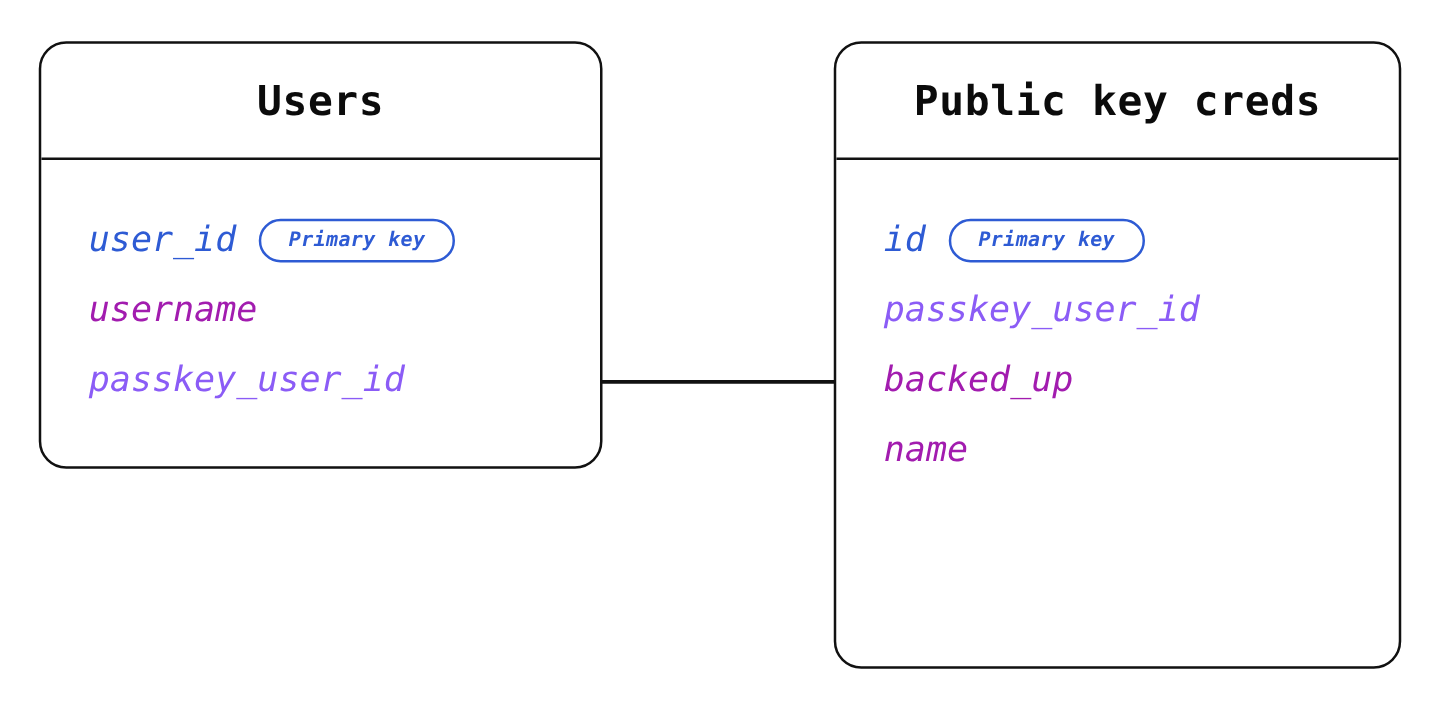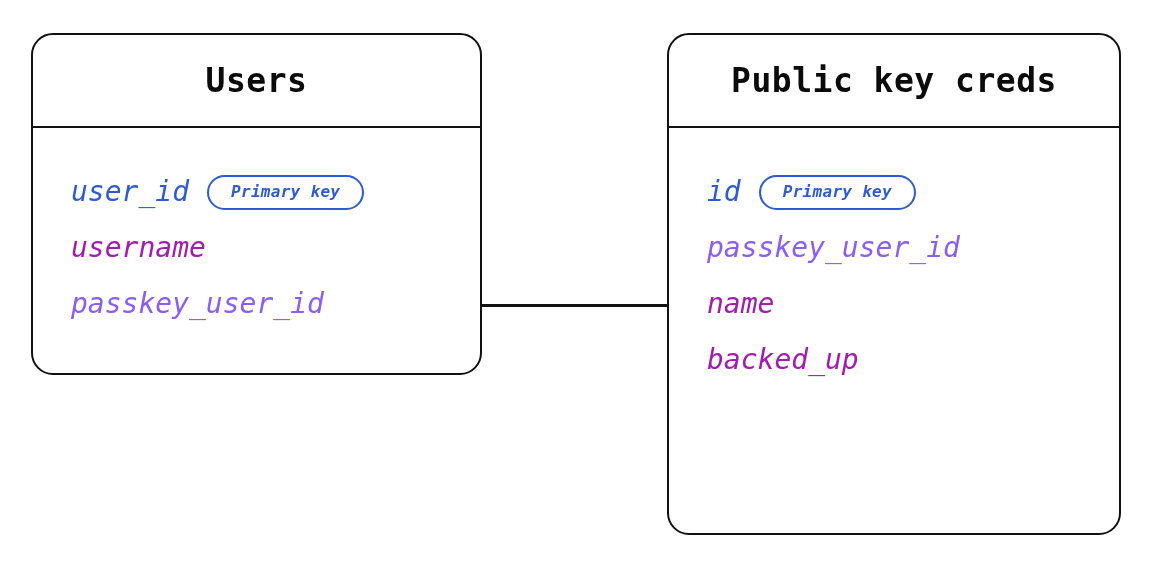--- a/index.html
+++ b/index.html
@@ -170,24 +170,24 @@
           <span class="key-badge-label">Primary key</span>
         </span>
       </div>
 
 
       <div class="field-row">
         <span class="field-name fk">passkey_user_id</span>
       </div>
 
       <div class="field-row">
-        <span class="field-name plain">name</span>
+        <span class="field-name plain">backed_up</span>
       </div>
 
       <div class="field-row">
-        <span class="field-name plain">backed_up</span>
+        <span class="field-name plain">name</span>
       </div>
 
 
     </div>
   </div>
 
 </div>
 
 </body></html>

